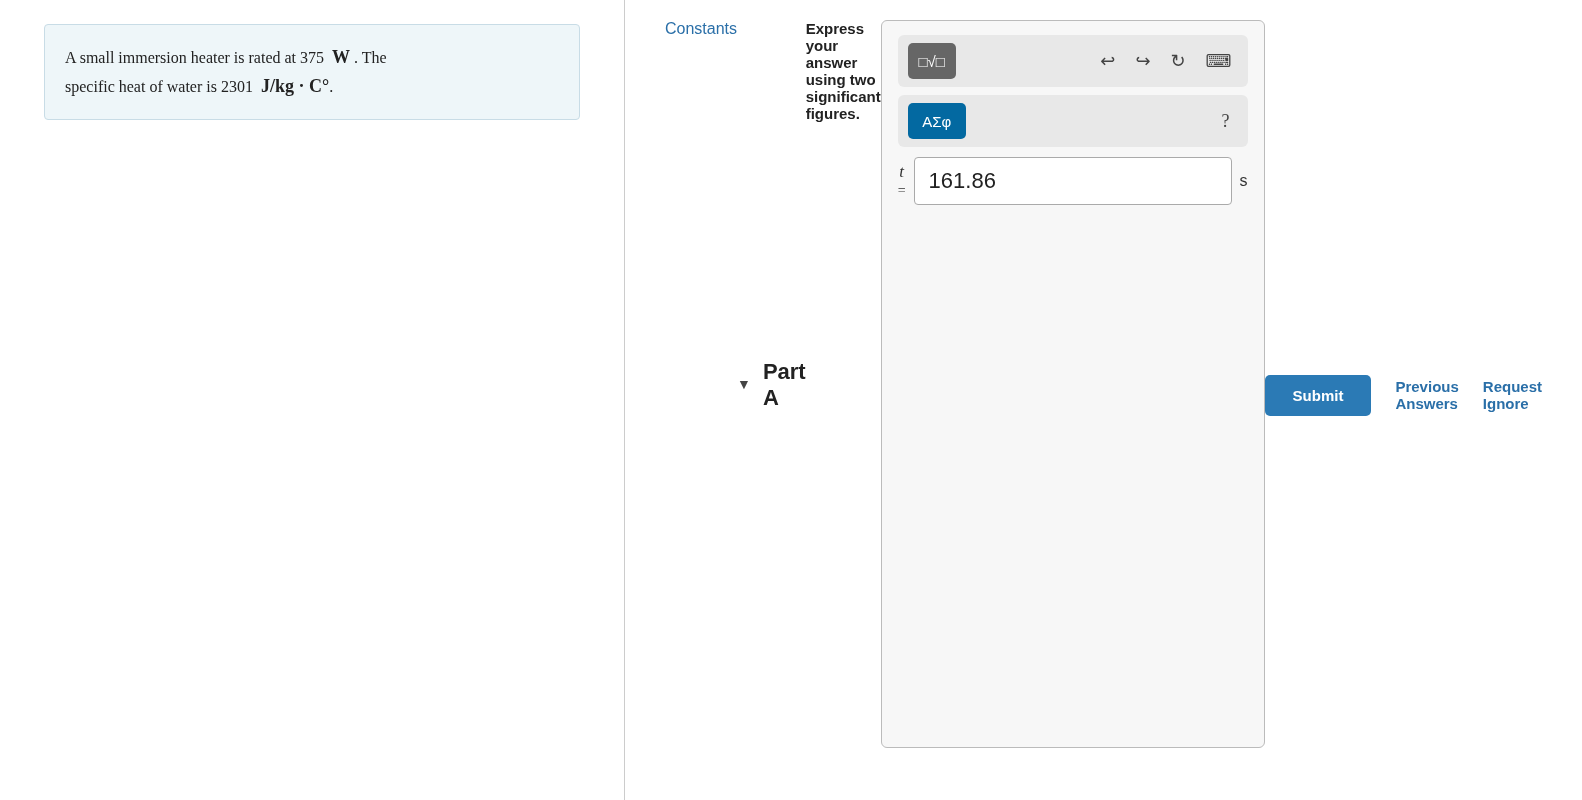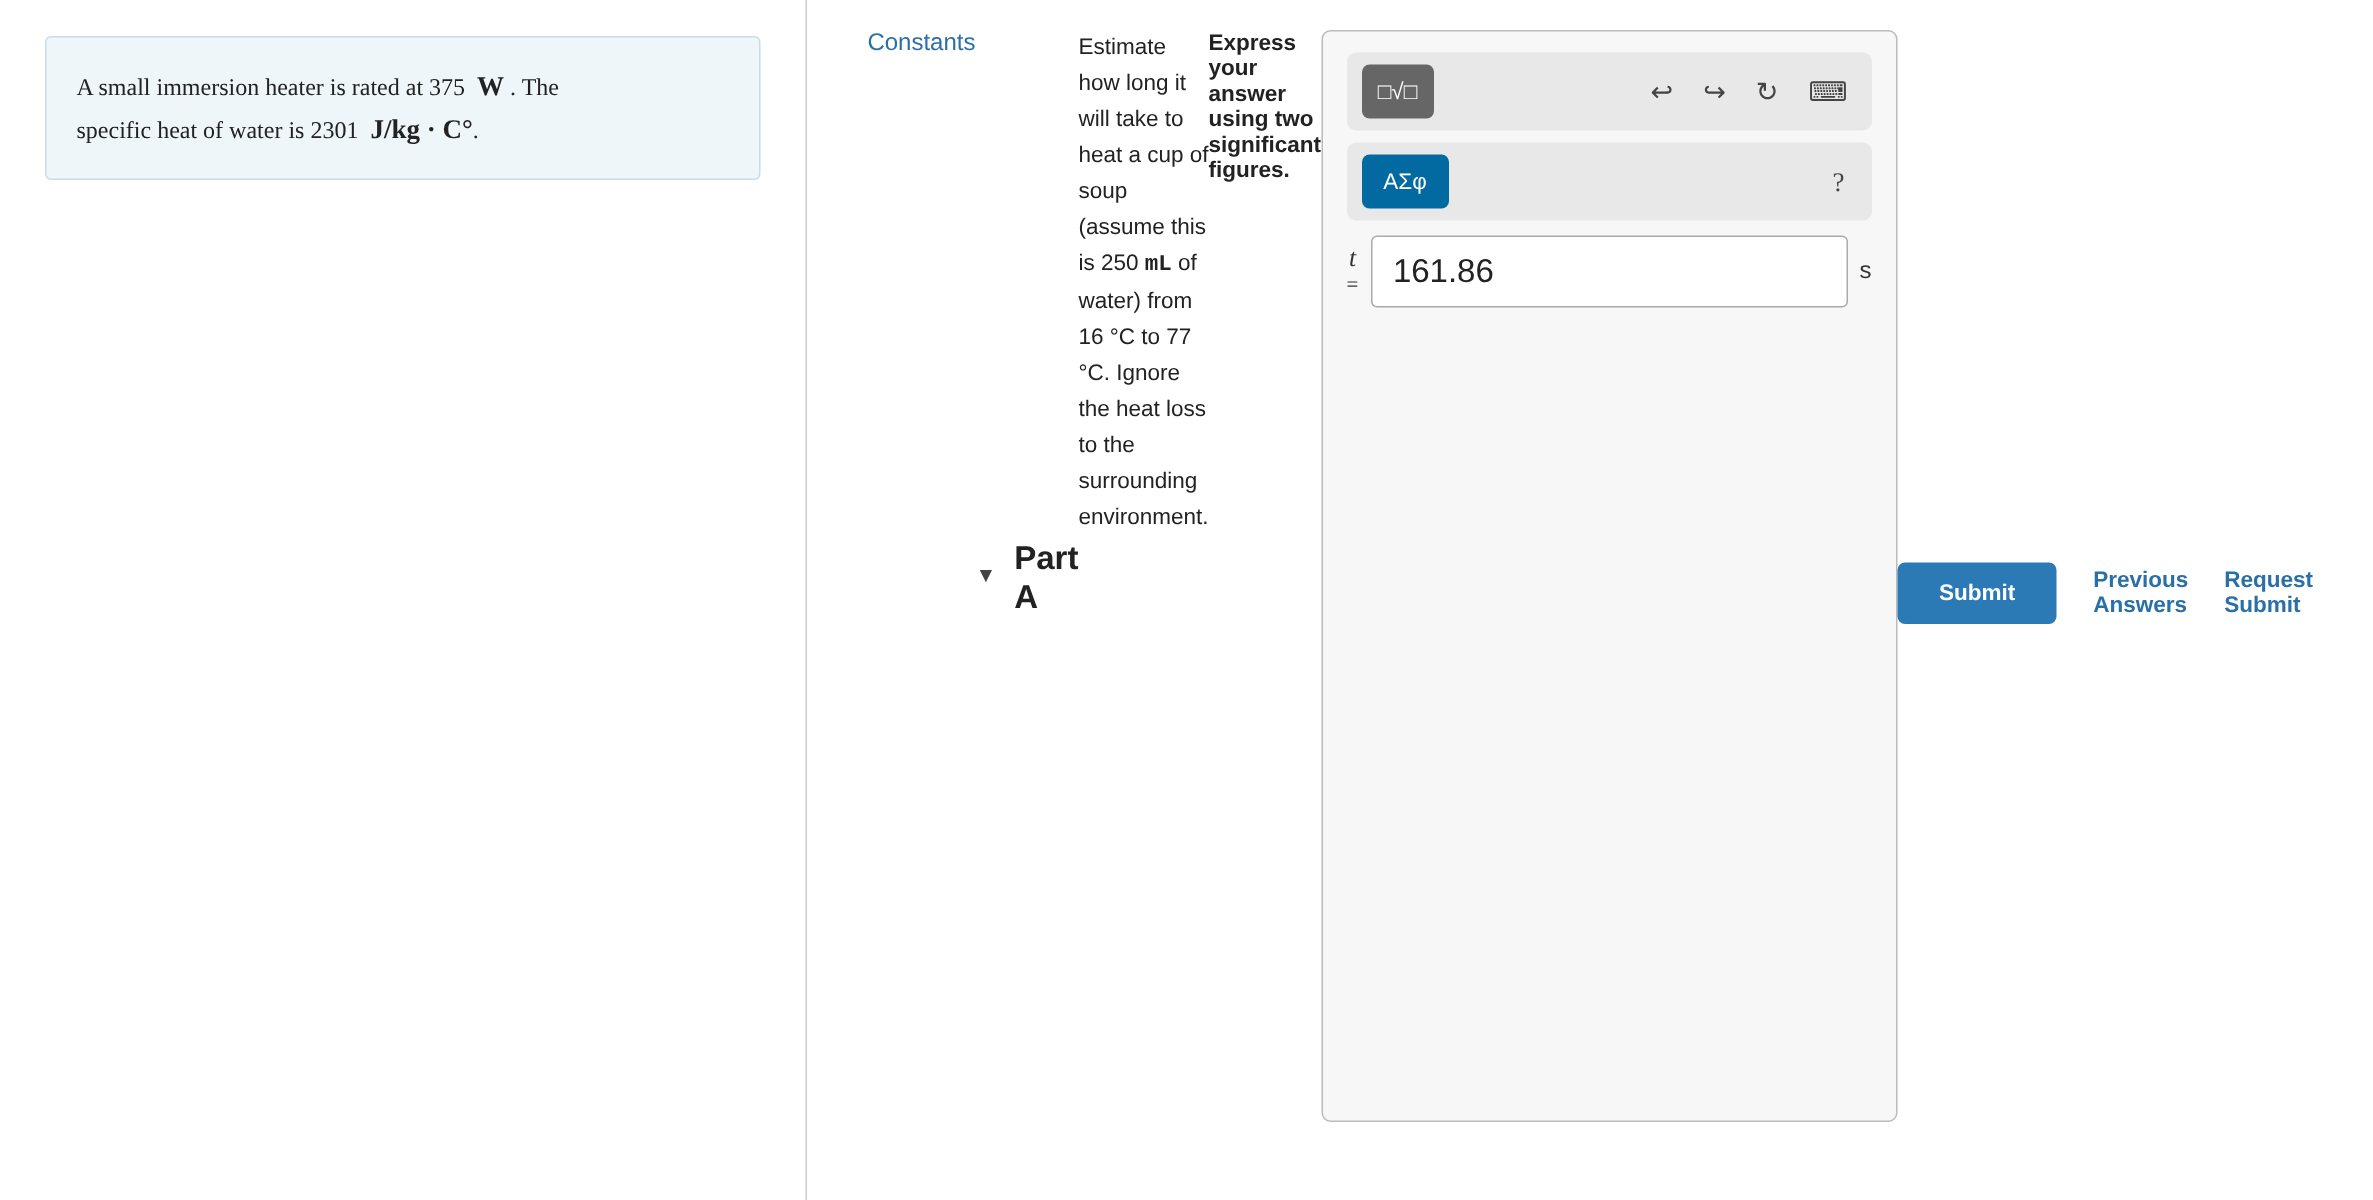--- a/index.html
+++ b/index.html
@@ -8,21 +8,21 @@
       background: #fff;
       color: #222;
       font-size: 16px;
       width: 1582px;
       min-height: 800px;
       display: flex;
     }
 
     .left-panel {
       width: 772px;
-      padding: 24px 30px;
+      padding: 24px 44px;
       border-right: 1px solid #ccc;
     }
 
     .problem-box {
       background: #eef6f9;
       border: 1px solid #c8dce6;
       border-radius: 4px;
       padding: 18px 20px;
       font-size: 16px;
       line-height: 1.6;
@@ -271,23 +271,20 @@
 
   <div class="constants-link">Constants</div>
 
   <hr class="divider">
 
   <div class="part-header">
     <span class="part-arrow">▼</span>
     <span class="part-title">Part A</span>
   </div>
 
-  <div class="question-text">
-    Estimate how long it will take to heat a cup of soup (assume this is 250 <span class="mono">mL</span> of water) from 16 °C to 77 °C. Ignore the heat loss to the surrounding environment.
-  </div>
 
   <div class="sig-figs-instruction">Express your answer using two significant figures.</div>
 
   <div class="answer-box">
 
     <div class="toolbar-row">
       <button class="toolbar-btn">
         <span class="sqrt-icon">
           □√□
         </span>
@@ -316,16 +313,16 @@
       </div>
       <input class="answer-input" type="text" value="161.86" style="">
       <span class="unit-label">s</span>
     </div>
 
   </div>
 
   <div class="action-row">
     <button class="submit-btn">Submit</button>
     <a class="text-link">Previous Answers</a>
-    <a class="text-link">Request Submit</a>
+    <a class="text-link">Request Ignore</a>
   </div>
 
 </div>
 
 </body></html>

